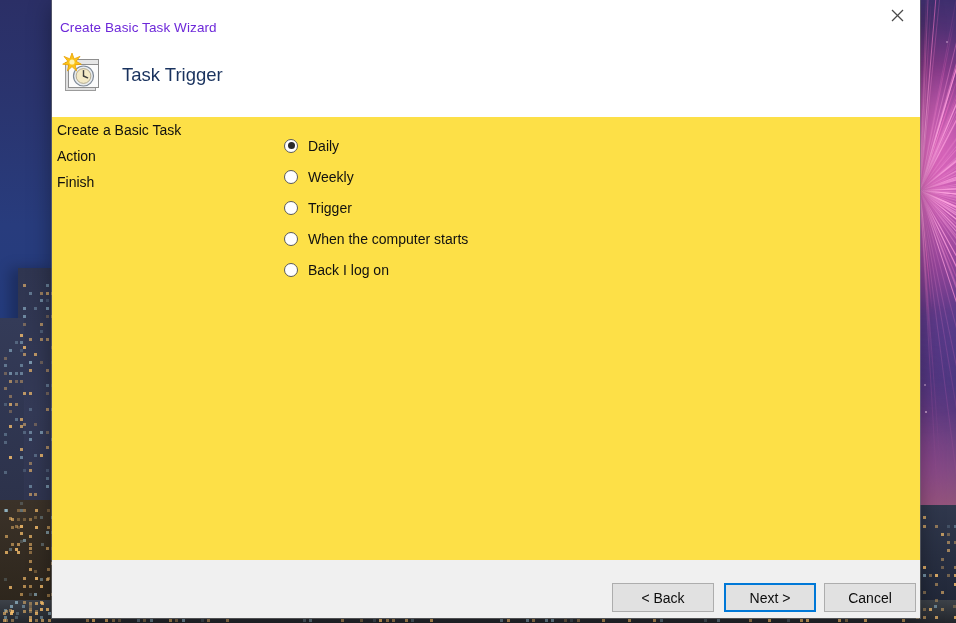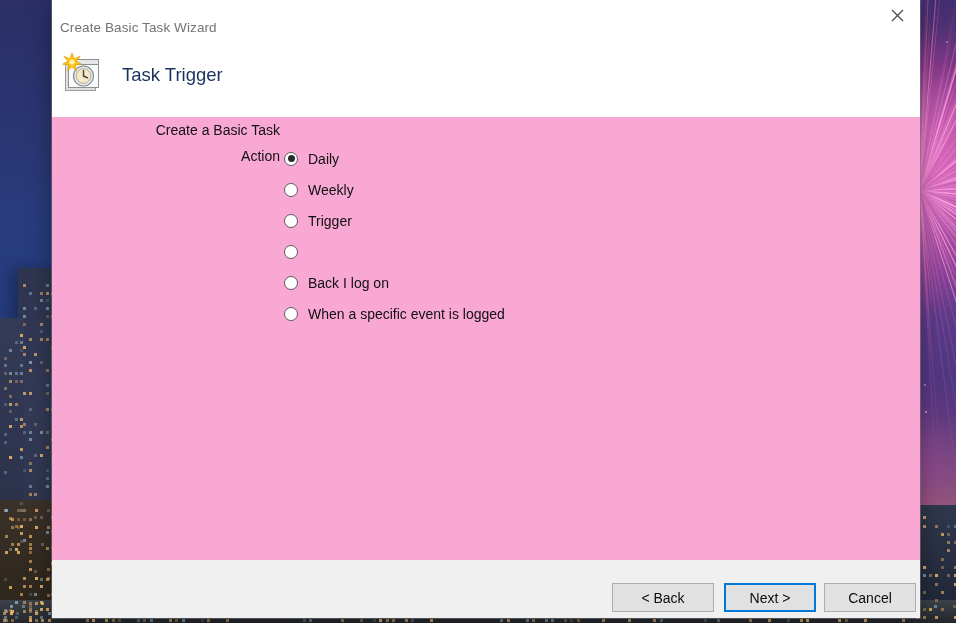--- a/index.html
+++ b/index.html
@@ -158,21 +158,21 @@
     left: 0; top: 0;
     width: 868px;
     height: 117px;
     background: #ffffff;
   }
   .dlg-title {
     position: absolute;
     left: 8px;
     top: 20px;
     font-size: 13.5px;
-    color: #737373;
+    color: #6d28d9;
     letter-spacing: .1px;
     white-space: nowrap;
   }
   .close-btn {
     position: absolute;
     right: 0px;
     top: 0px;
     width: 46px;
     height: 30px;
     display: flex;
@@ -198,22 +198,21 @@
     white-space: nowrap;
   }
 
   
   .dlg-body {
     position: absolute;
     left: 0;
     top: 117px;
     width: 868px;
     height: 443px;
-    background: #f9a8d4;
-    text-align: right;
+    background: #fde047;
   }
   .sidebar {
     position: absolute;
     left: 0px;
     top: 0px;
     width: 228px;
   }
   .side-item {
     position: relative;
     height: 26px;
@@ -235,21 +234,21 @@
     top: 0;
     right: 0;
   }
   .content-question {
     font-size: 14px;
     color: #101010;
     margin: 31px 0 0 0;
     white-space: nowrap;
   }
   .radio-list {
-    margin-top: 26px;
+    margin-top: 13px;
   }
   .radio-row {
     display: flex;
     align-items: center;
     height: 31px;
     cursor: default;
   }
   .radio-mark {
     width: 14px;
     height: 14px;
@@ -867,20 +866,23 @@
 
   <div class="dlg-body">
 
     <div class="sidebar" id="sidebar-items">
       <div class="side-item">
         <span>Create a Basic Task</span>
       </div>
       <div class="side-item">
         <span>Action</span>
       </div>
+      <div class="side-item">
+        <span>Finish</span>
+      </div>
     </div>
 
     <div class="content">
 
       <div class="radio-list">
 
         <div class="radio-row checked">
           <span class="radio-mark"></span>
           <span class="radio-label">Daily</span>
         </div>
@@ -891,31 +893,28 @@
         </div>
 
         <div class="radio-row">
           <span class="radio-mark"></span>
           <span class="radio-label">Trigger</span>
         </div>
 
 
         <div class="radio-row">
           <span class="radio-mark"></span>
+          <span class="radio-label">When the computer starts</span>
         </div>
 
         <div class="radio-row">
           <span class="radio-mark"></span>
           <span class="radio-label">Back I log on</span>
         </div>
 
-        <div class="radio-row">
-          <span class="radio-mark"></span>
-          <span class="radio-label">When a specific event is logged</span>
-        </div>
 
       </div>
     </div>
   </div>
 
   <div class="dlg-footer">
     <div class="btn focused" id="btn-next">Next &gt;</div>
     <div class="btn" id="btn-back">&lt; Back</div>
     <div class="btn" id="btn-cancel">Cancel</div>
   </div>

